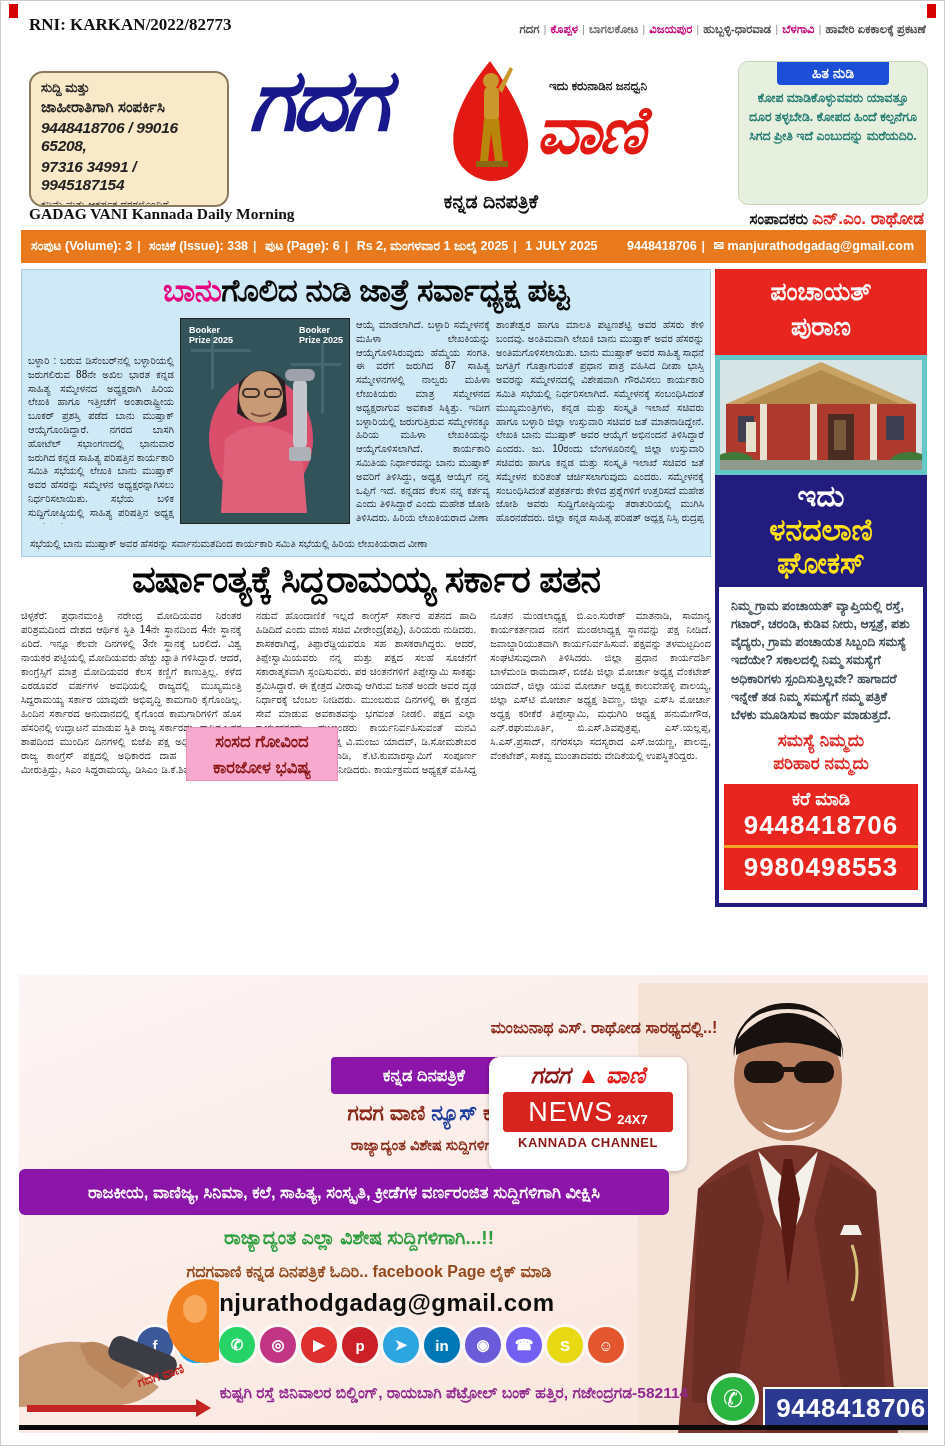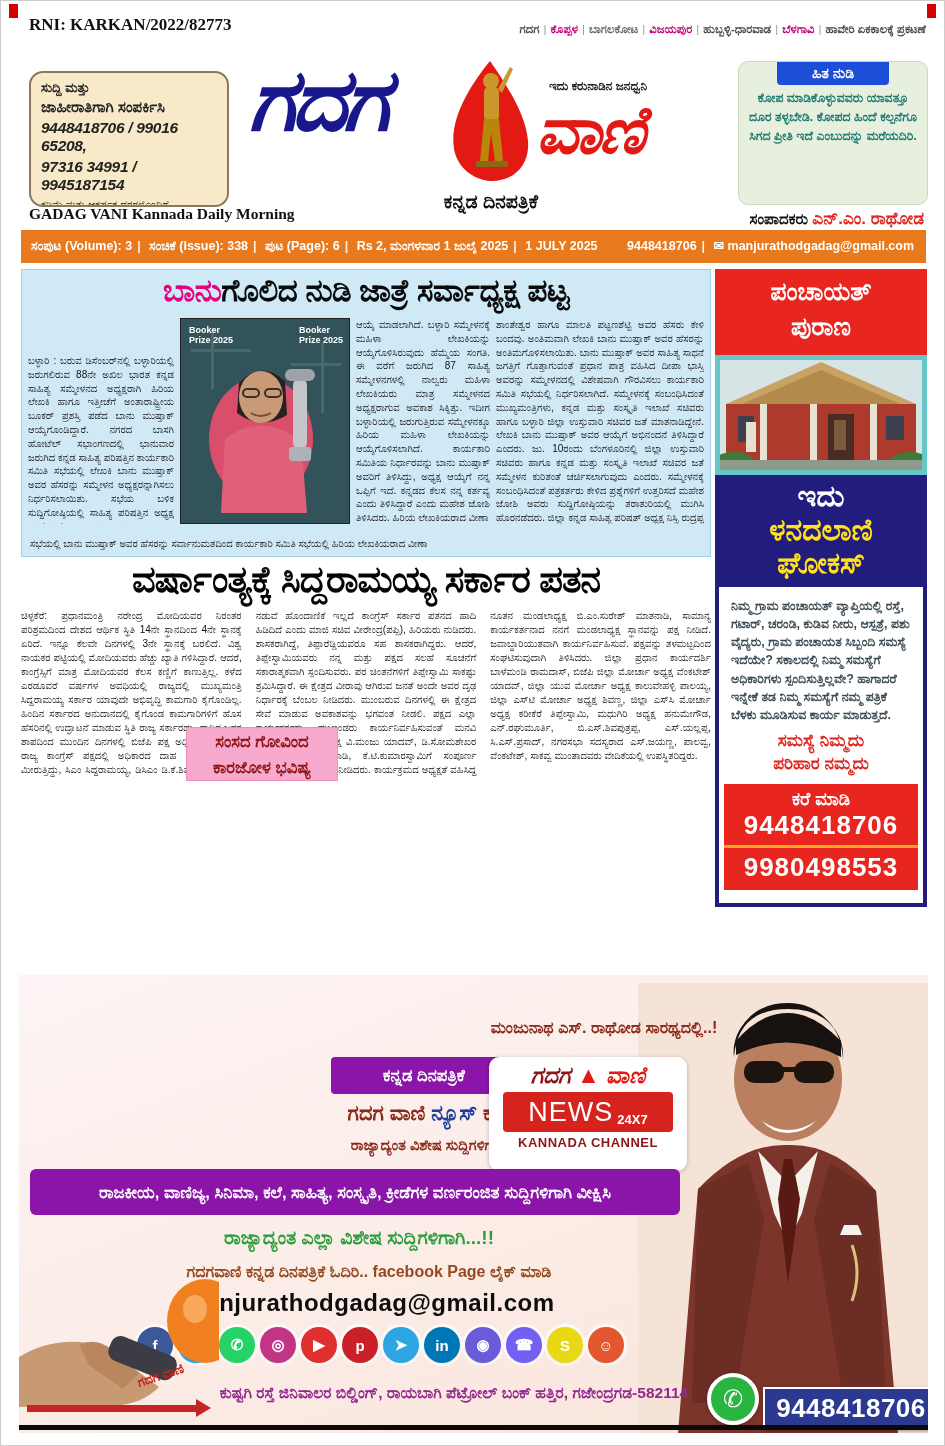--- a/index.html
+++ b/index.html
@@ -83,21 +83,21 @@
   .ad-line2 .blue { color:#1f3f9e; }
   .ad-line3 { position:absolute; left:280px; top:162px; width:280px; text-align:center; font-size:14.5px; font-weight:800; color:#8c2a1a; }
   .ad-logo { position:absolute; left:470px; top:82px; width:198px; height:114px; background:#fff; border-radius:10px; box-shadow:0 1px 4px rgba(0,0,0,.25); text-align:center; padding-top:6px; }
   .ad-logo .lg-row { font-size:23px; font-weight:800; font-style:italic; color:#8c1616; line-height:1.1; }
   .ad-logo .lg-row .red { color:#e31914; }
   .ad-logo .lg-flame { color:#e31914; font-style:normal; }
   .ad-logo .news-box { margin:4px auto 0 auto; width:170px; height:40px; background:#d6231e; border-radius:4px; color:#fff; display:flex; align-items:center; justify-content:center; gap:4px; }
   .ad-logo .news-box .nw { font-size:27px; font-weight:400; letter-spacing:1px; }
   .ad-logo .news-box .x247 { font-size:13px; font-weight:800; align-self:flex-end; margin-bottom:5px; }
   .ad-logo .chan { margin-top:3px; font-size:13px; font-weight:800; color:#8c1616; letter-spacing:.5px; }
-  .ad-purple-banner { position:absolute; left:11px; top:194px; width:650px; height:46px; background:#8b15a8; border-radius:6px; color:#fff; font-size:16.5px; font-weight:800; text-align:center; line-height:46px; white-space:nowrap; overflow:hidden; }
+  .ad-purple-banner { position:absolute; left:0px; top:194px; width:650px; height:46px; background:#8b15a8; border-radius:6px; color:#fff; font-size:16.5px; font-weight:800; text-align:center; line-height:46px; white-space:nowrap; overflow:hidden; }
   .ad-green { position:absolute; left:100px; top:252px; width:480px; text-align:center; color:#2f9e3f; font-size:19px; font-weight:800; }
   .ad-maroon { position:absolute; left:110px; top:288px; width:480px; text-align:center; color:#96491f; font-size:16px; font-weight:800; }
   .ad-email { position:absolute; left:110px; top:314px; width:480px; text-align:center; color:#0d0d0d; font-size:24px; font-weight:800; letter-spacing:.5px; }
   .soc-row { position:absolute; left:118px; top:352px; width:500px; display:flex; gap:5px; }
   .soc { width:36px; height:36px; border-radius:50%; color:#fff; font-size:15px; font-weight:800; display:flex; align-items:center; justify-content:center; box-shadow:0 0 0 3px rgba(255,255,255,.75), 0 1px 3px rgba(0,0,0,.3); cursor:pointer; }
   .ad-arrow { position:absolute; left:8px; top:430px; width:170px; height:7px; background:#c42423; }
   .ad-arrow:after { content:""; position:absolute; right:-14px; top:-6px; border-left:15px solid #c42423; border-top:9px solid transparent; border-bottom:9px solid transparent; }
   .ad-address { position:absolute; left:185px; top:408px; width:500px; color:#93278f; font-size:15.5px; font-weight:800; text-align:center; line-height:1.25; }
   .wa-badge { position:absolute; left:688px; top:398px; width:52px; height:52px; border-radius:50%; background:#2ab540; border:4px solid #fff; color:#fff; font-size:24px; display:flex; align-items:center; justify-content:center; box-shadow:0 1px 4px rgba(0,0,0,.3); }
   .ad-phonebox { position:absolute; left:744px; top:412px; width:176px; height:42px; background:#2b3990; border:2px solid #fff; box-shadow:2px 2px 4px rgba(0,0,0,.35); color:#fff; font-size:26px; font-weight:800; text-align:center; line-height:38px; letter-spacing:.5px; }

